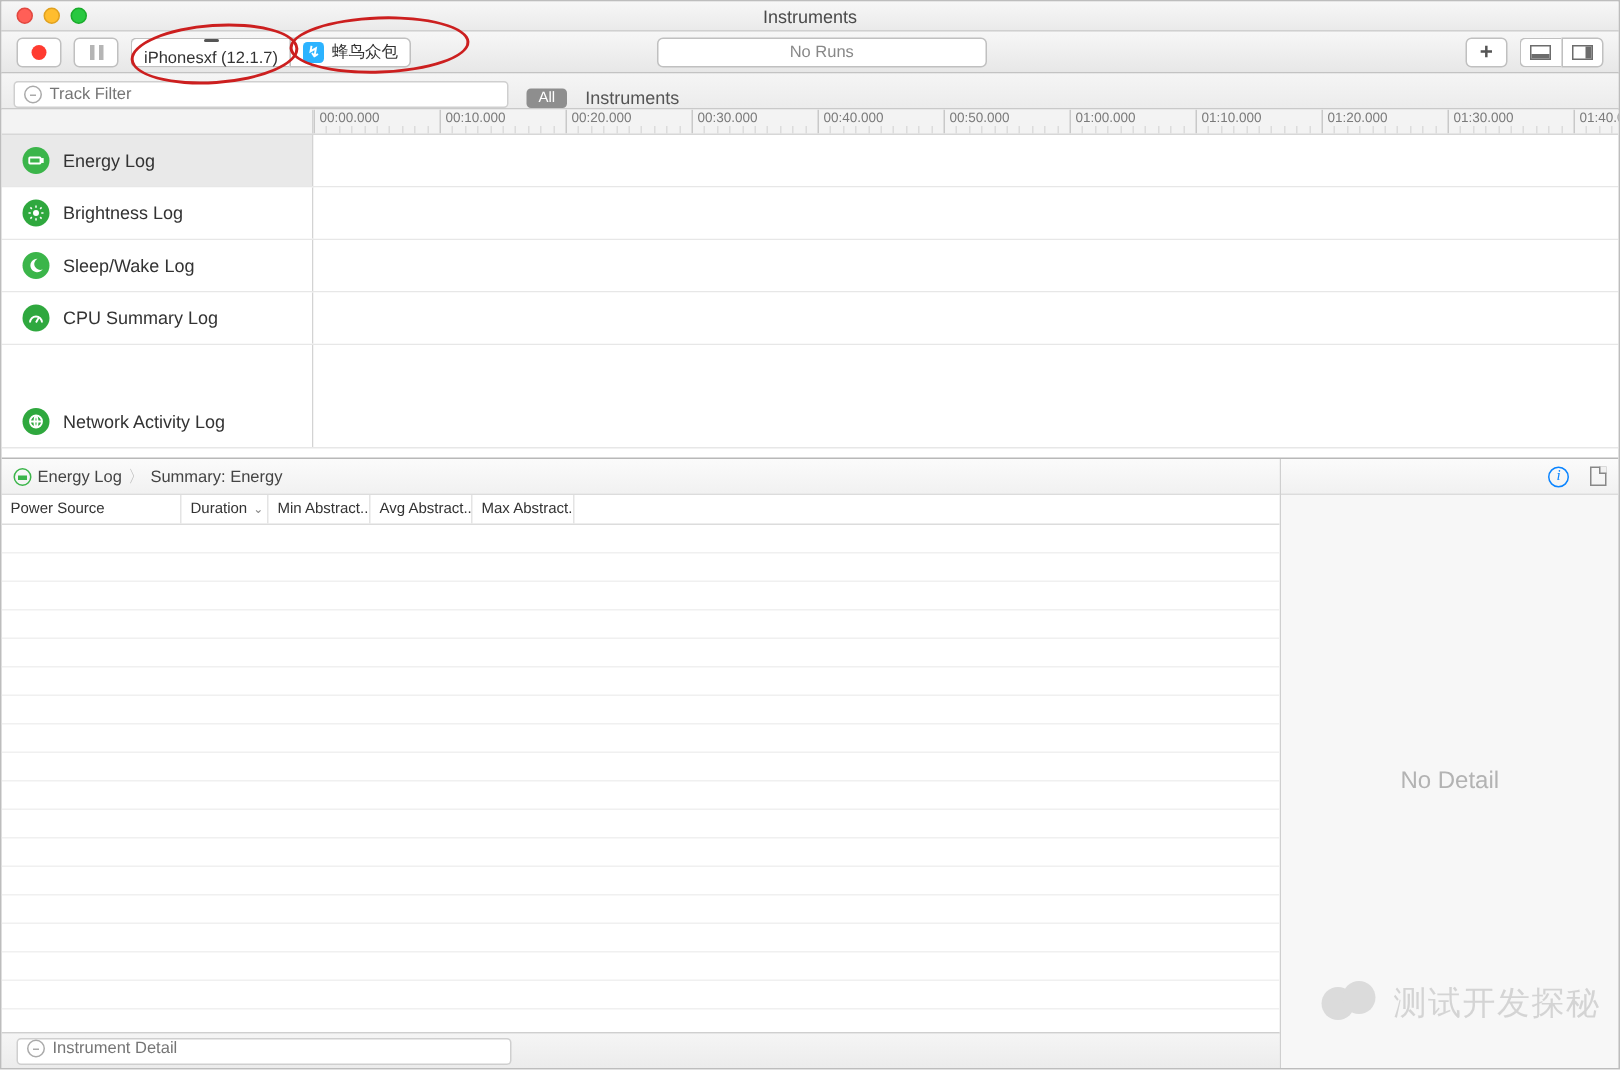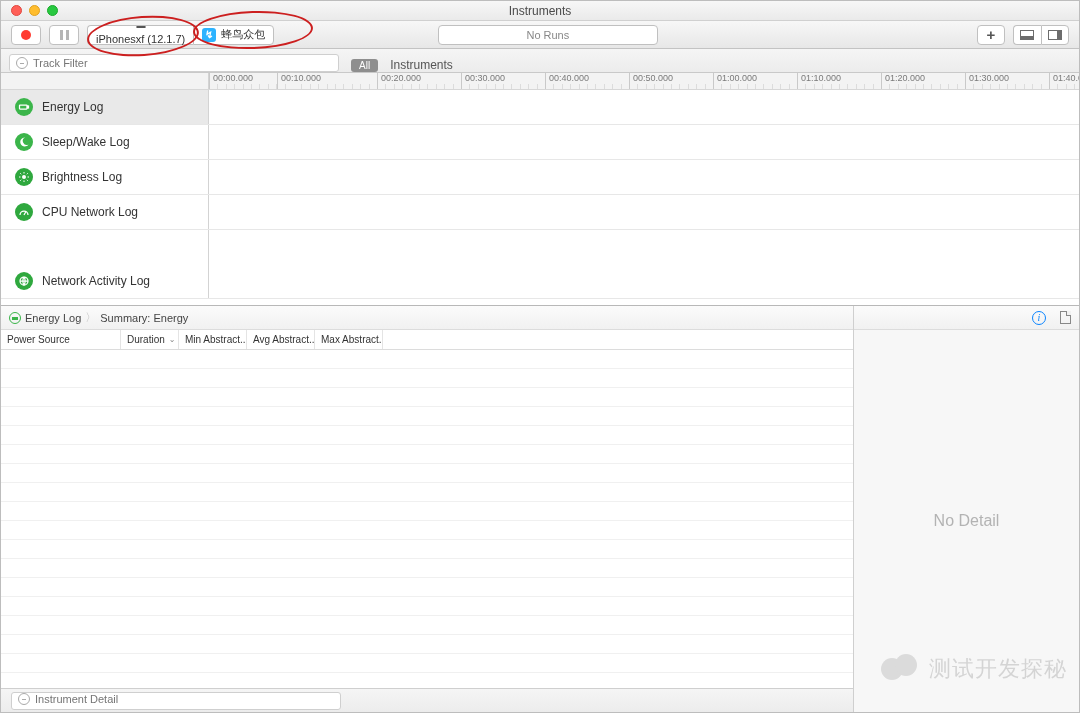--- a/index.html
+++ b/index.html
@@ -176,21 +176,21 @@
             <div class="tick" style="left: 0px;">00:00.000</div>
             <div class="minor" style="left: 8.4px;"></div>
             <div class="minor" style="left: 16.8px;"></div>
             <div class="minor" style="left: 25.2px;"></div>
             <div class="minor" style="left: 33.6px;"></div>
             <div class="minor" style="left: 42px;"></div>
             <div class="minor" style="left: 50.4px;"></div>
             <div class="minor" style="left: 58.8px;"></div>
             <div class="minor" style="left: 67.2px;"></div>
             <div class="minor" style="left: 75.6px;"></div>
-            <div class="tick" style="left: 68px; text-align: right;">00:10.000</div>
+            <div class="tick" style="left: 84px; text-align: right;">00:10.000</div>
             <div class="minor" style="left: 92.4px;"></div>
             <div class="minor" style="left: 100.8px;"></div>
             <div class="minor" style="left: 109.2px;"></div>
             <div class="minor" style="left: 117.6px;"></div>
             <div class="minor" style="left: 126px;"></div>
             <div class="minor" style="left: 134.4px;"></div>
             <div class="minor" style="left: 142.8px;"></div>
             <div class="minor" style="left: 151.2px;"></div>
             <div class="minor" style="left: 159.6px;"></div>
             <div class="tick" style="left: 168px;">00:20.000</div>
@@ -287,31 +287,20 @@
                   <rect x="3" y="8" width="15" height="8" rx="1"></rect>
                   <rect x="19" y="10" width="2" height="4" fill="#fff"></rect>
                 </svg>
               </span>
               <span>Energy Log</span>
             </div>
             <div class="track-lane"></div>
           </div>
           <div class="track-row">
             <div class="track-label">
-              <span class="t-icon ic-green">
-                <svg class="ic-svg" viewBox="0 0 24 24" fill="#fff">
-                  <path d="M14 3a9 9 0 1 0 7 14 7 7 0 0 1-7-14z"></path>
-                </svg>
-              </span>
-              <span>Sleep/Wake Log</span>
-            </div>
-            <div class="track-lane"></div>
-          </div>
-          <div class="track-row">
-            <div class="track-label">
               <span class="t-icon ic-green2">
                 <svg class="ic-svg" viewBox="0 0 24 24" fill="#fff">
                   <circle cx="12" cy="12" r="4"></circle>
                   <g stroke="#fff" stroke-width="2">
                     <line x1="12" y1="2" x2="12" y2="5"></line>
                     <line x1="12" y1="19" x2="12" y2="22"></line>
                     <line x1="2" y1="12" x2="5" y2="12"></line>
                     <line x1="19" y1="12" x2="22" y2="12"></line>
                     <line x1="4.5" y1="4.5" x2="6.5" y2="6.5"></line>
                     <line x1="17.5" y1="17.5" x2="19.5" y2="19.5"></line>
@@ -319,27 +308,38 @@
                     <line x1="17.5" y1="6.5" x2="19.5" y2="4.5"></line>
                   </g>
                 </svg>
               </span>
               <span>Brightness Log</span>
             </div>
             <div class="track-lane"></div>
           </div>
           <div class="track-row">
             <div class="track-label">
+              <span class="t-icon ic-green">
+                <svg class="ic-svg" viewBox="0 0 24 24" fill="#fff">
+                  <path d="M14 3a9 9 0 1 0 7 14 7 7 0 0 1-7-14z"></path>
+                </svg>
+              </span>
+              <span>Sleep/Wake Log</span>
+            </div>
+            <div class="track-lane"></div>
+          </div>
+          <div class="track-row">
+            <div class="track-label">
               <span class="t-icon ic-green2">
                 <svg class="ic-svg" viewBox="0 0 24 24" fill="none" stroke="#fff" stroke-width="2.5">
                   <path d="M4 18a8 8 0 1 1 16 0"></path>
                   <line x1="12" y1="18" x2="16" y2="11"></line>
                 </svg>
               </span>
-              <span>CPU Network Log</span>
+              <span>CPU Summary Log</span>
             </div>
             <div class="track-lane"></div>
           </div>
           <div class="spacer-row">
             <div class="track-label"></div>
             <div class="track-lane"></div>
           </div>
           <div class="track-row">
             <div class="track-label">
               <span class="t-icon ic-green2">

